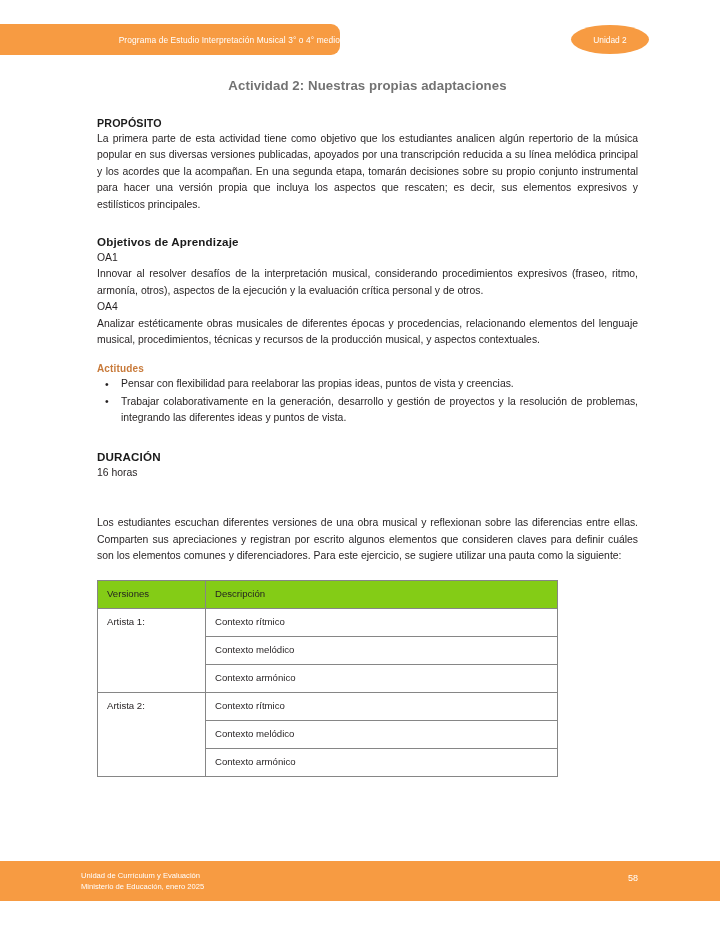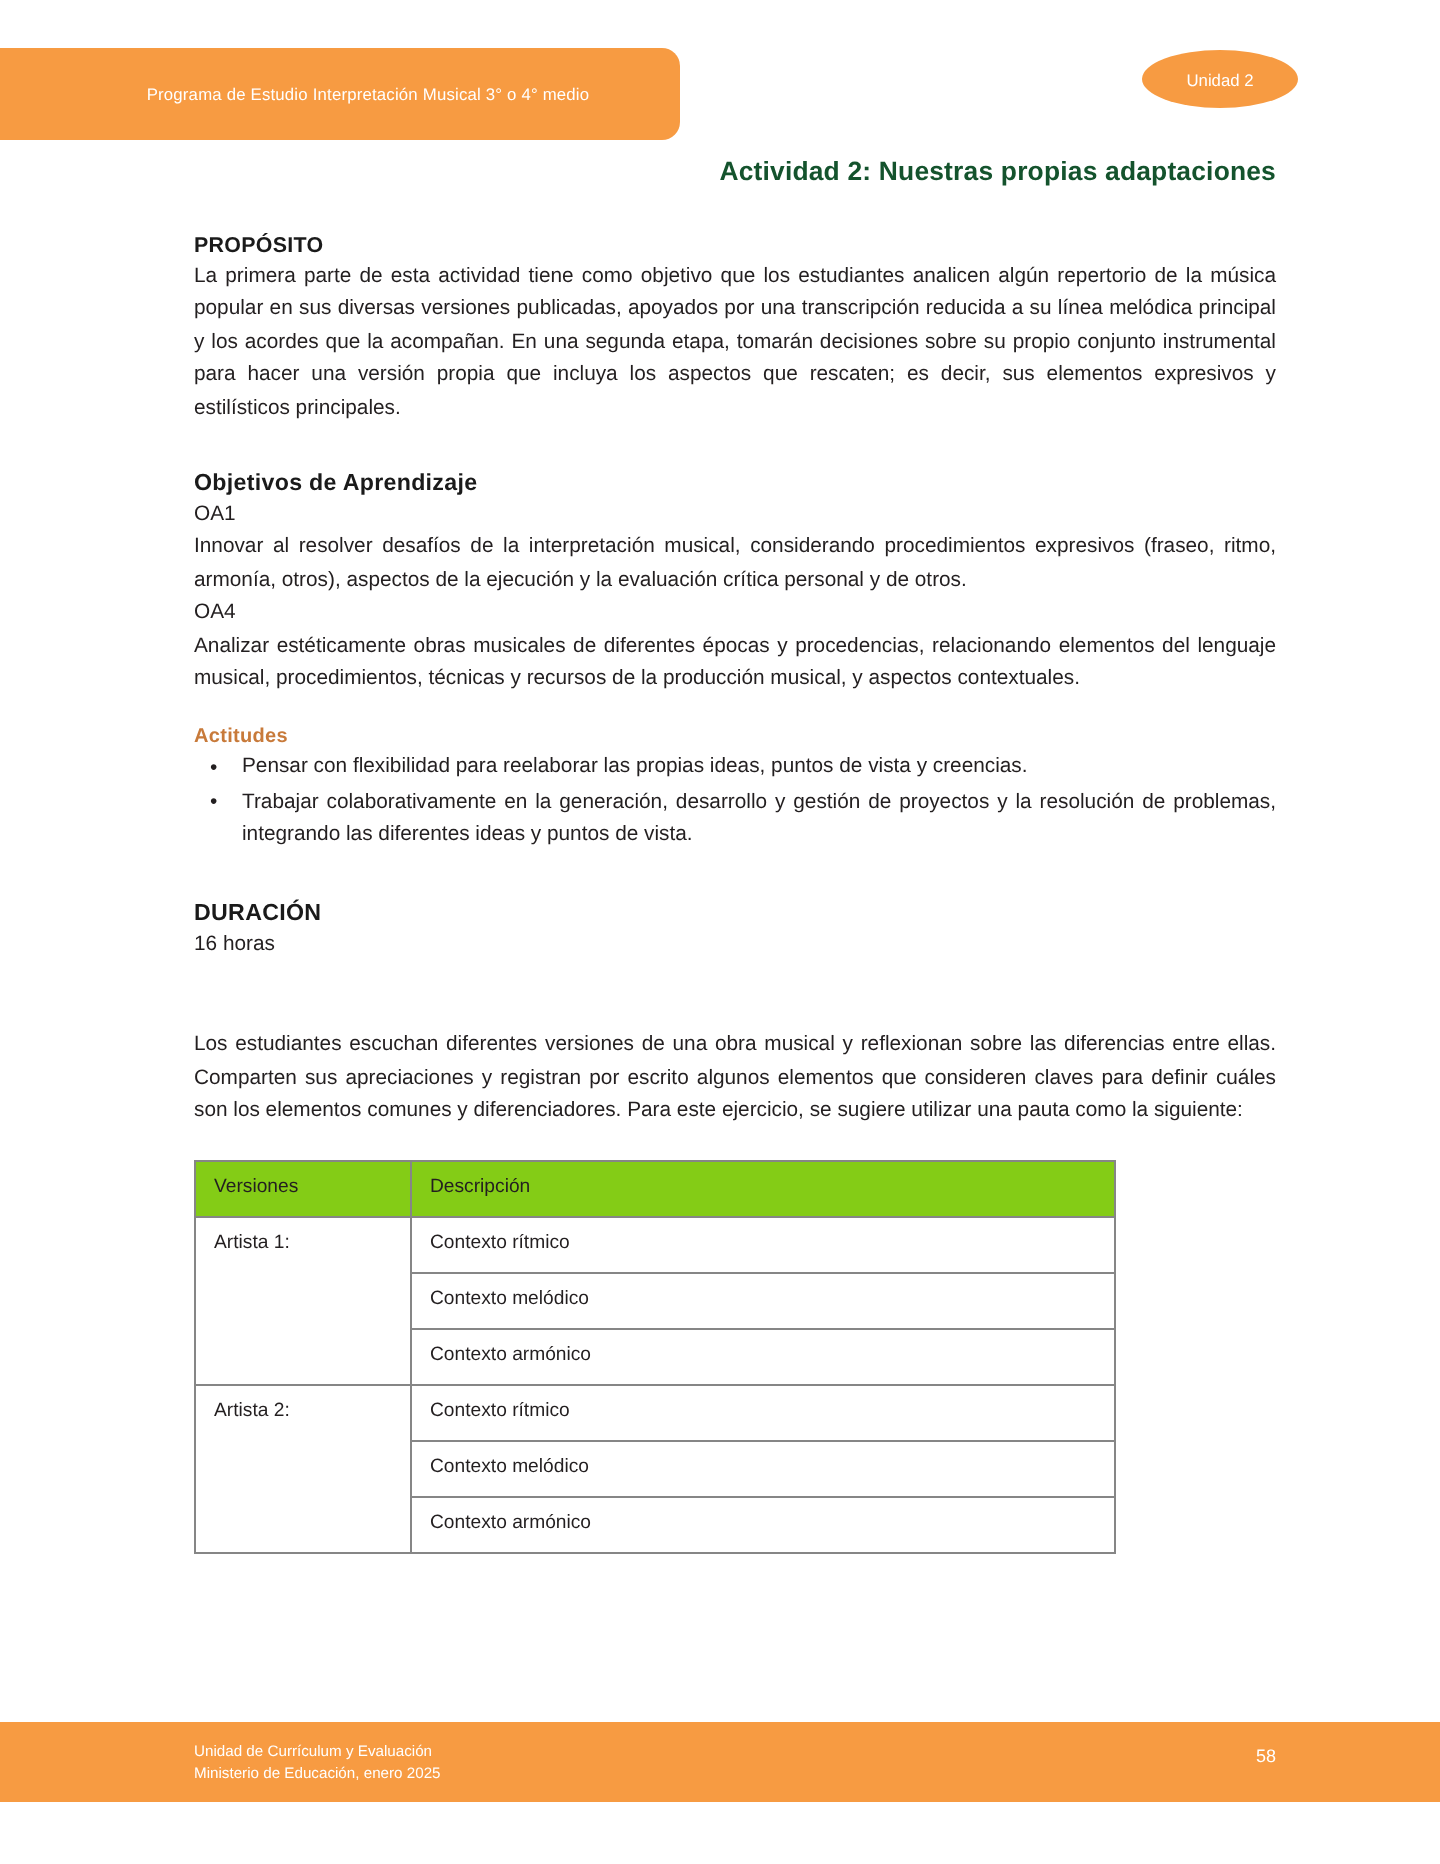--- a/index.html
+++ b/index.html
@@ -22,27 +22,27 @@
     top: 0;
     left: 0;
     width: 720px;
     height: 72px;
   }
   .header-bar {
     position: absolute;
     top: 24px;
     left: 0;
     width: 340px;
-    height: 46px;
+    height: 31px;
     background: #f79b42;
     border-top-right-radius: 9px;
     border-bottom-right-radius: 9px;
     display: flex;
     align-items: center;
-    justify-content: center;
+    justify-content: flex-end;
   }
   .header-bar-text {
     color: #ffffff;
     font-size: 8.4px;
     letter-spacing: 0.1px;
     white-space: nowrap;
     padding-left: 28px;
   }
   .unit-badge {
     position: absolute;
@@ -67,22 +67,22 @@
     position: absolute;
     top: 78px;
     left: 0;
     width: 720px;
   }
   .content {
     padding: 0 82px 0 97px;
   }
 
   .doc-title {
-    text-align: right;
-    color: #14532d;
+    text-align: center;
+    color: #737373;
     font-size: 13.2px;
     font-weight: bold;
     margin: 0 0 24px 0;
     letter-spacing: 0.1px;
   }
 
   h2.section-heading {
     font-size: 10.7px;
     font-weight: bold;
     margin: 0 0 2px 0;
@@ -175,21 +175,21 @@
     height: 40px;
     background: #f79b42;
   }
   .footer-inner {
     position: relative;
     width: 100%;
     height: 100%;
   }
   .footer-left {
     position: absolute;
-    left: 97px;
+    left: 81px;
     top: 9px;
     color: #ffffff;
     font-size: 7.6px;
     line-height: 11px;
   }
   .footer-page {
     position: absolute;
     right: 82px;
     top: 12px;
     color: #ffffff;

